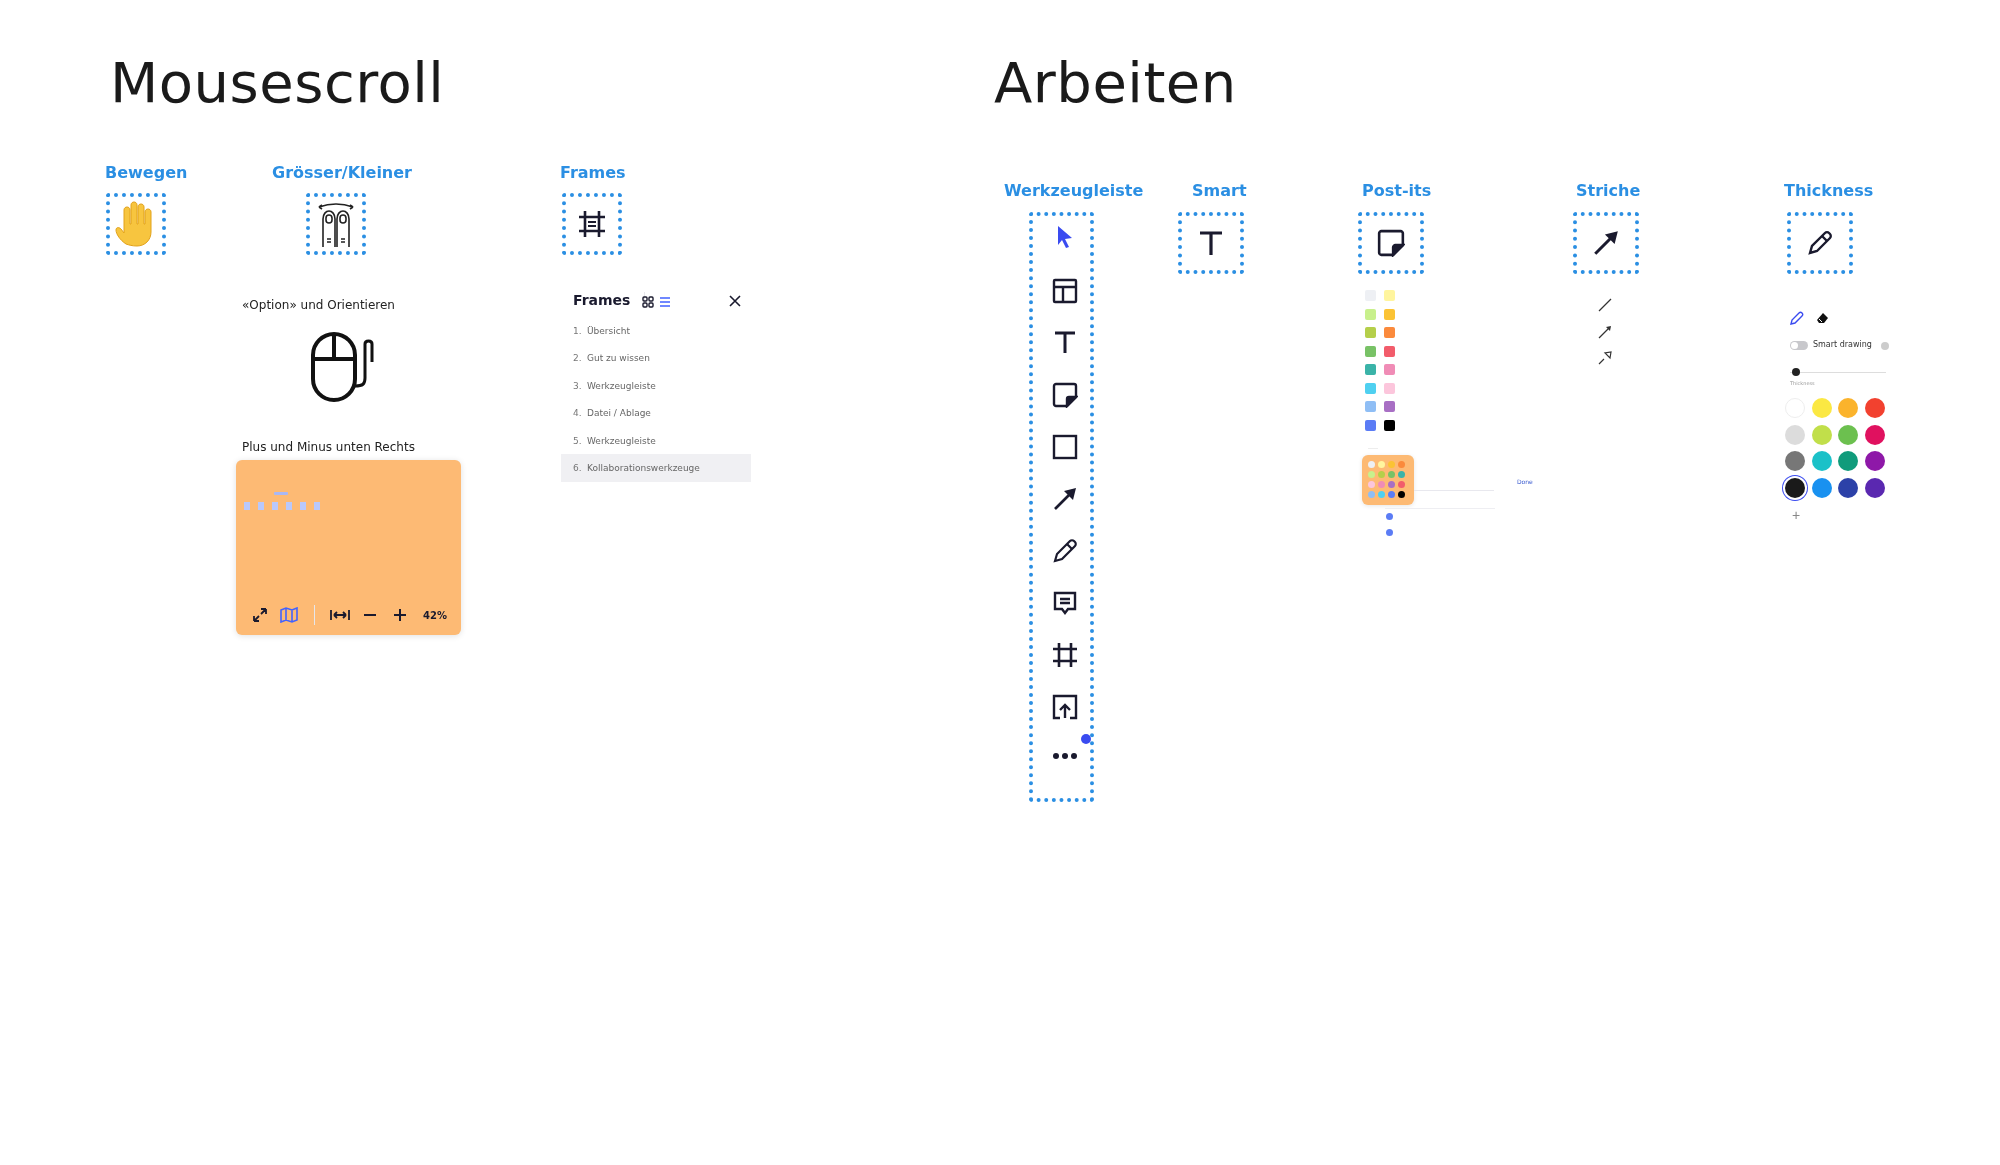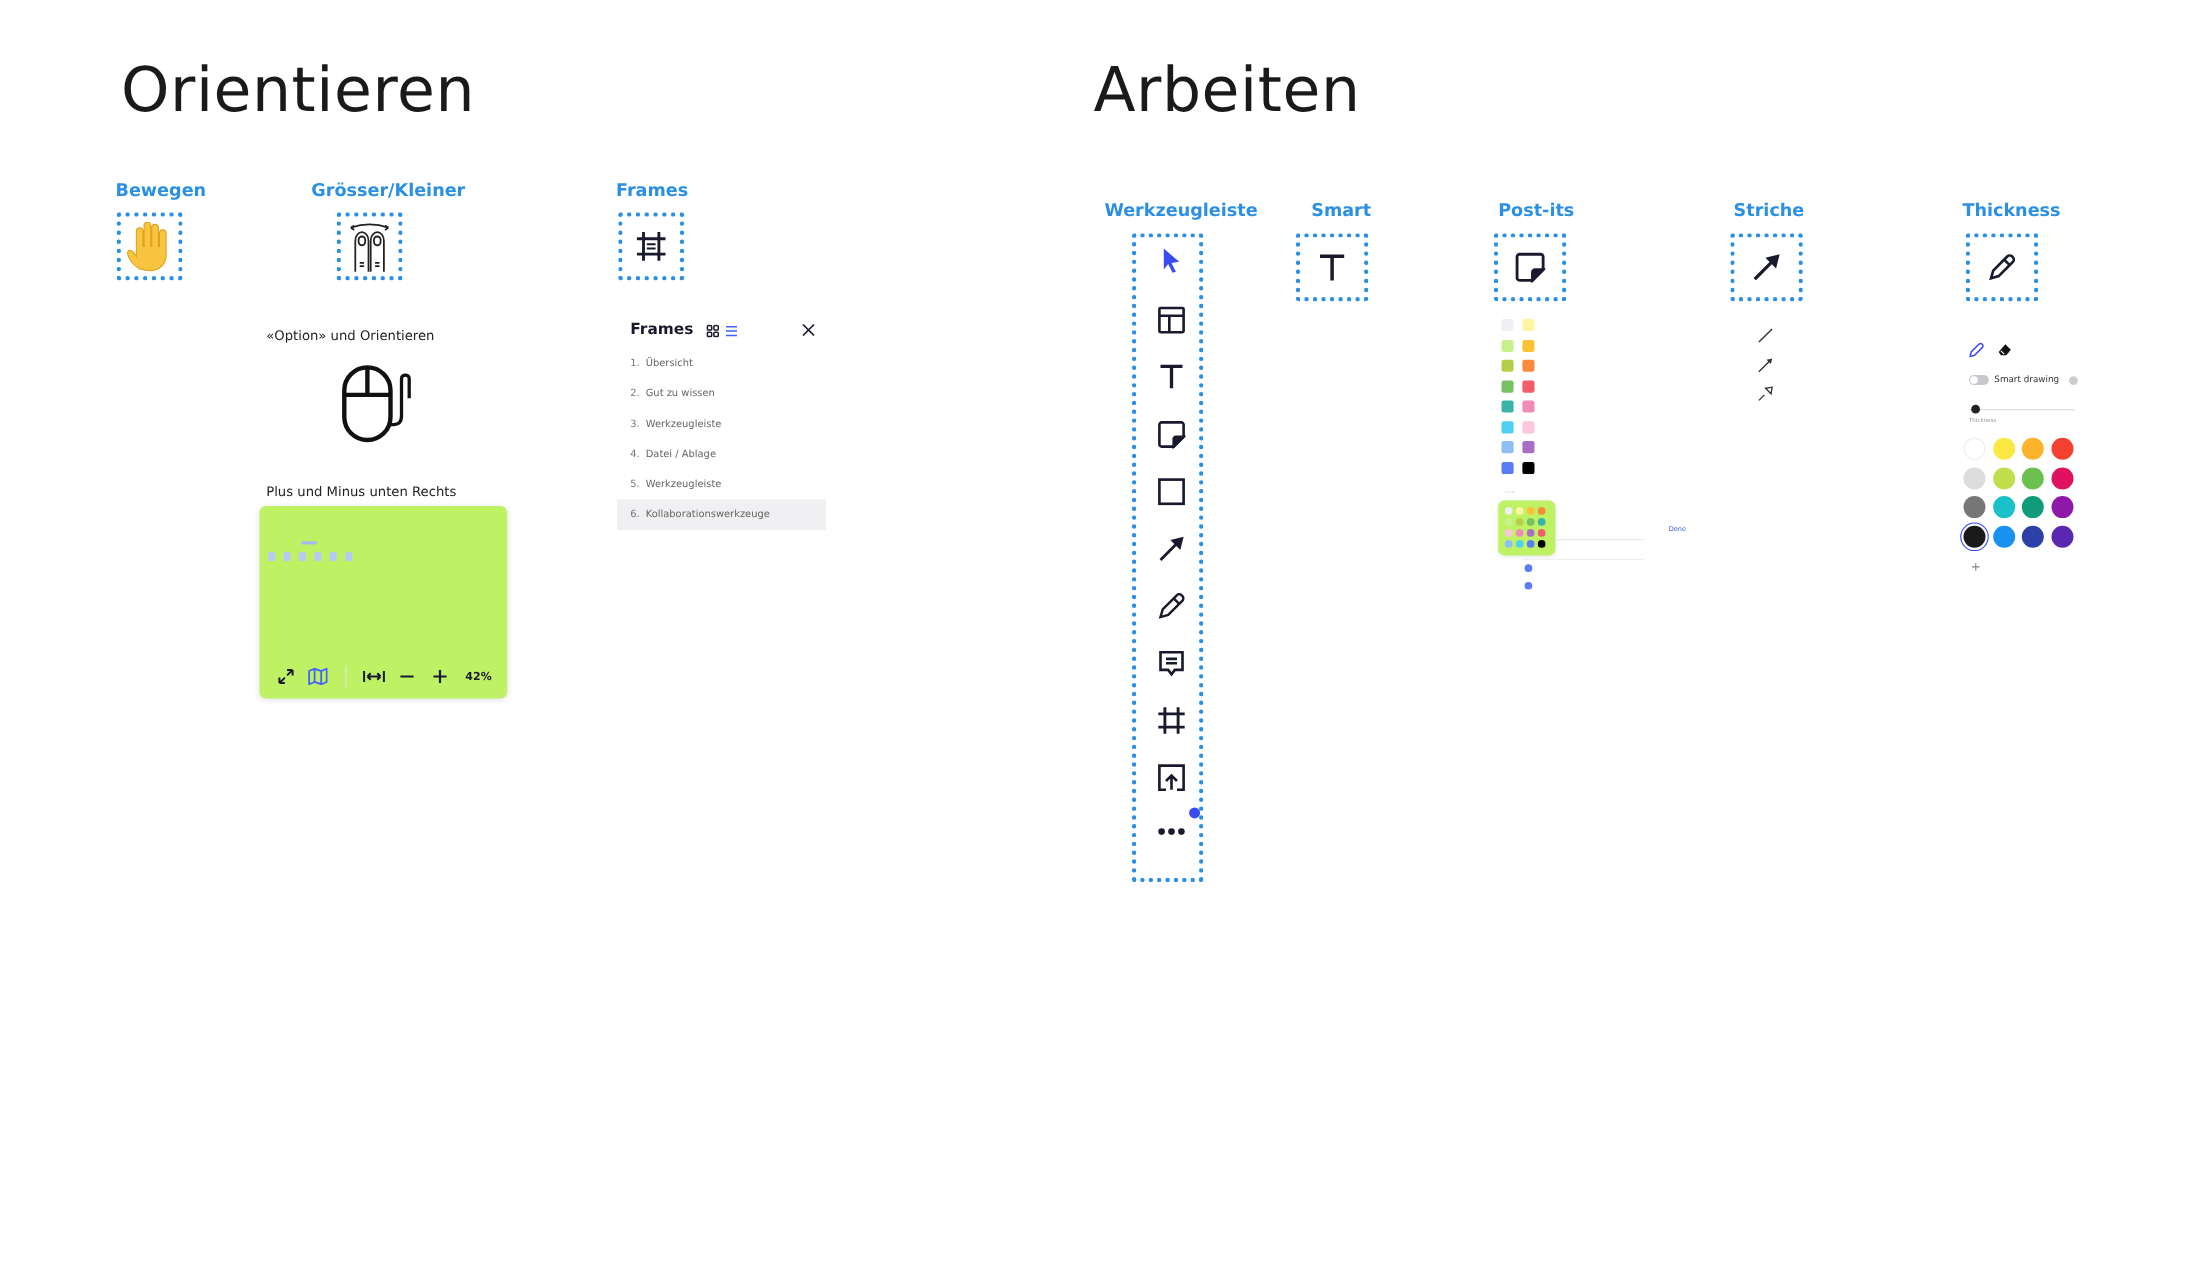--- a/index.html
+++ b/index.html
@@ -2,44 +2,44 @@
 <html><head>
 <meta charset="utf-8">
 <style>
   html,body{margin:0;padding:0;background:#fff;}
   body{width:2000px;height:1165px;position:relative;overflow:hidden;font-family:"Liberation Sans","DejaVu Sans",sans-serif;color:#111;}
   .abs{position:absolute;}
   .h1{font-family:"DejaVu Sans",sans-serif;font-size:56px;font-weight:400;color:#1a1a1a;letter-spacing:0.5px;}
   .lbl{font-family:"DejaVu Sans",sans-serif;font-weight:700;font-size:16px;color:#2b8fe3;white-space:nowrap;text-align:right;}
   .dbox{position:absolute;border:4px dotted #2b8fe3;box-sizing:border-box;border-radius:3px;display:flex;align-items:center;justify-content:center;background:#fff;}
   .small{font-family:"DejaVu Sans",sans-serif;font-size:12px;color:#222;white-space:nowrap;}
-  .panel{background:#bef264;border-radius:6px;box-shadow:0 1px 6px rgba(0,0,0,0.12);}
+  .panel{background:#fdba74;border-radius:6px;box-shadow:0 1px 6px rgba(0,0,0,0.12);}
   .frames-title{font-family:"DejaVu Sans",sans-serif;font-weight:700;font-size:14px;color:#1a1a2e;}
   .frow{position:absolute;left:0;width:190px;height:28px;display:flex;align-items:center;font-size:9px;color:#666;font-family:"DejaVu Sans",sans-serif;}
   .frow .n{width:14px;margin-left:12px;color:#777;}
   .frow.active{background:#f0f0f3;}
   .tb-icon{position:absolute;left:0;width:64px;display:flex;justify-content:center;}
   .swatch{position:absolute;width:11px;height:11px;border-radius:2px;}
   .dot{position:absolute;border-radius:50%;}
   .zbtn{position:absolute;display:flex;align-items:center;justify-content:center;}
 </style>
 </head>
 <body>
 
-<div class="abs h1" style="left:110px;top:50px;">Orientieren</div>
+<div class="abs h1" style="left:110px;top:50px;">Mousescroll</div>
 <div class="abs h1" style="left:994px;top:50px;">Arbeiten</div>
 
 <div class="abs lbl" style="left:105px;top:163px;">Bewegen</div>
 <div class="dbox" style="left:106px;top:193px;width:60px;height:62px;">
   <svg width="44" height="48" viewBox="0 0 44 48">
     <path d="M12 44c-6-4-10-10-10-14 0-3 3-3 5-1l3 4V10c0-2 1.5-3 3-3s3 1 3 3v14h1V5c0-2 1.5-3 3-3s3 1 3 3v19h1V7c0-2 1.5-3 3-3s3 1 3 3v17h1V12c0-2 1.5-3 3-3s3 1 3 3v20c0 8-6 14-14 14-5 0-8-1-11-2z" fill="#f7c53f" stroke="#e2a21b" stroke-width="1"></path>
   </svg>
 </div>
 
-<div class="abs lbl" style="left:283px;top:163px;">Grösser/Kleiner</div>
+<div class="abs lbl" style="left:272px;top:163px;">Grösser/Kleiner</div>
 <div class="dbox" style="left:306px;top:193px;width:60px;height:62px;">
   <svg width="46" height="50" viewBox="0 0 46 50" fill="none" stroke="#222" stroke-width="1.6">
     <path d="M6 8 Q23 2 40 8"></path>
       <path d="M6 8l3-2M6 8l3 2M40 8l-3-2M40 8l-3 2"></path>
     <path d="M10 48V20c0-5 3-8 6-8s6 3 6 8v28"></path>
       <path d="M24 48V20c0-5 3-8 6-8s6 3 6 8v28"></path>
     <rect x="13" y="16" width="6" height="8" rx="3"></rect>
       <rect x="27" y="16" width="6" height="8" rx="3"></rect>
     <path d="M14 40h4M14 43h4M28 40h4M28 43h4"></path>
   </svg>

